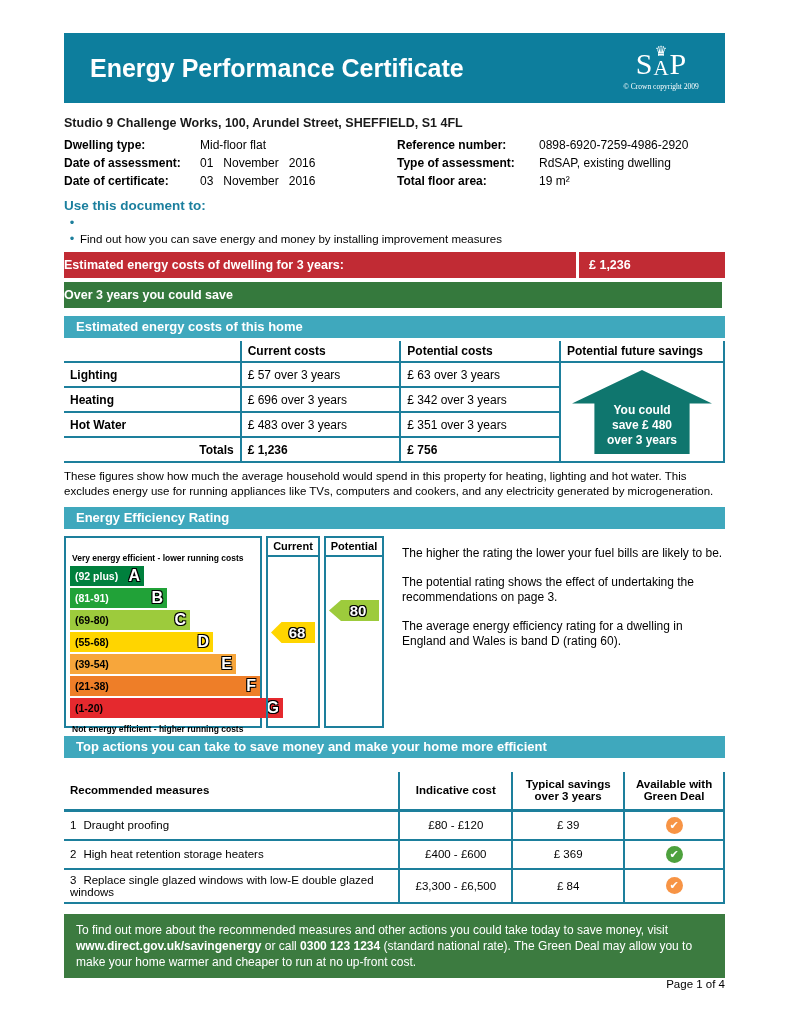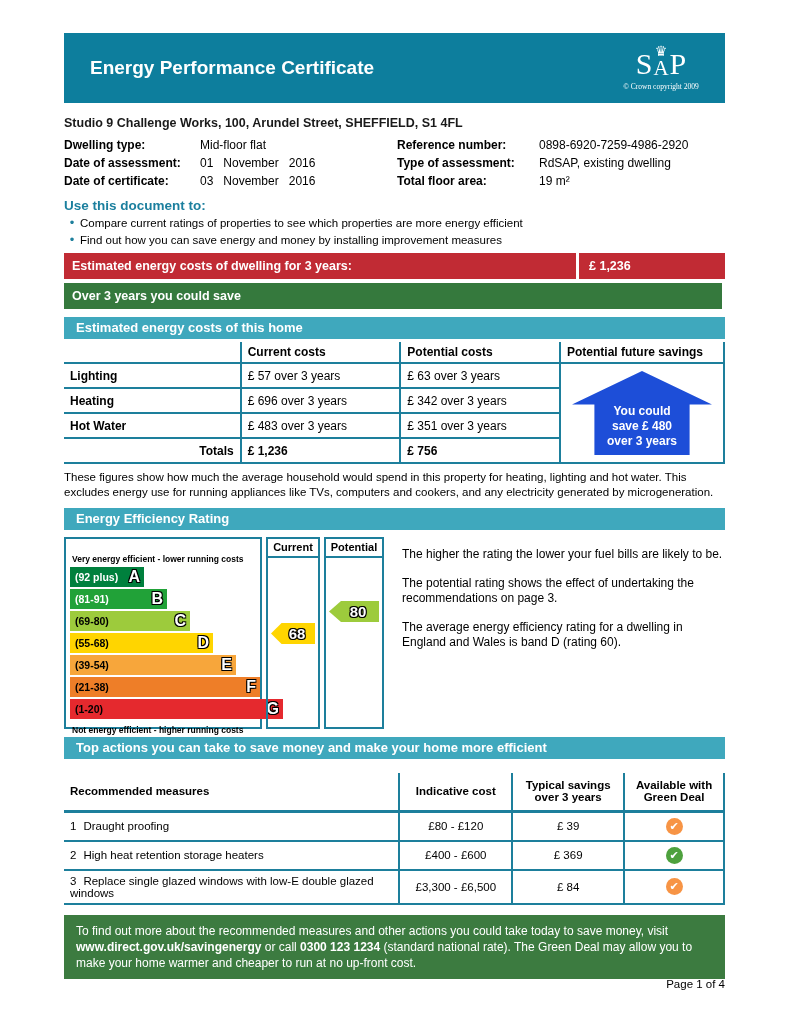--- a/index.html
+++ b/index.html
@@ -3,21 +3,21 @@
 <meta charset="utf-8">
 <style>
   * { margin:0; padding:0; box-sizing:border-box; }
   html,body { background:#fff; }
   body { width:791px; height:1024px; font-family:"Liberation Sans", sans-serif; color:#000; }
   .page { position:relative; width:791px; height:1024px; background:#fff; overflow:hidden; }
   .content { position:absolute; left:64px; top:33px; width:661px; }
 
   
   .epc-header { height:70px; background:#0d7e9d; display:flex; align-items:center; justify-content:space-between; }
-  .epc-title { color:#fff; font-weight:bold; font-size:19px; padding-left:26px; }
+  .epc-title { color:#fff; font-weight:bold; font-size:25px; padding-left:26px; }
   .sap-logo { width:118px; text-align:center; color:#fff; padding-right:10px; }
   .sap-letters { display:flex; align-items:flex-end; justify-content:center; font-family:"Liberation Serif", serif; line-height:1; }
   .sap-s,.sap-p { font-size:30px; }
   .sap-a-wrap { display:inline-flex; flex-direction:column; align-items:center; margin:0 1px; }
   .sap-crown { font-size:14px; line-height:12px; }
   .sap-a { font-size:21px; line-height:1; }
   .sap-copy { font-size:7.5px; margin-top:3px; font-family:"Liberation Serif", serif; }
 
   .address { margin-top:13px; font-weight:bold; font-size:12.5px; color:#1a1a1a; }
 
@@ -33,41 +33,41 @@
 
   .use-doc { margin-top:8px; color:#1b7f9e; font-weight:bold; font-size:13.5px; }
   .bullet { display:flex; margin-top:4px; font-size:11.5px; line-height:13px; }
   .bullet .dot { color:#1d7f9c; width:16px; text-align:center; font-size:13px; line-height:12px; }
 
   
   .banner { margin-top:6px; display:flex; height:26px; color:#fff; font-weight:bold; font-size:12.5px; }
   .banner.red  > div { background:#c12b34; }
   .banner.green{ margin-top:4px; }
   .banner.green > div { background:#35793d; }
-  .banner .blabel { flex:1; display:flex; align-items:center; padding-left:8px; }
+  .banner .blabel { flex:1; display:flex; align-items:center; padding-left:0; }
   .banner .bgap { width:3px; background:#fff !important; }
   .banner .bvalue { width:146px; display:flex; align-items:center; padding-left:10px; }
 
   .section-banner { margin-top:8px; height:22px; background:#3fa8bd; color:#fff; font-weight:bold; font-size:13px; line-height:22px; padding-left:12px; }
 
   
   table { border-collapse:collapse; width:661px; margin-top:3px; }
   .costs td, .costs th { font-size:12px; padding:3px 6px; vertical-align:middle; }
   .costs .vsep { border-left:2px solid #1d7f9c; }
   .costs .vend { border-right:2px solid #1d7f9c; }
   .costs tr.hline > td, .costs tr.hline > th { border-bottom:2px solid #1d7f9c; }
   .costs th { text-align:left; font-weight:bold; }
   .costs .c1 { width:177px; }
   .costs .c2 { width:160px; }
   .costs .c3 { width:160px; }
   .costs .c4 { width:164px; }
   .costs .totals-label { text-align:right; font-weight:bold; }
   .costs .bold { font-weight:bold; }
   .savings-cell { text-align:center; }
-  .house-arrow { width:140px; height:84px; margin:4px auto; background:#1d4ed8;
+  .house-arrow { width:140px; height:84px; margin:4px auto; background:#0f766e;
     clip-path:polygon(50% 0%, 100% 40%, 84% 40%, 84% 100%, 16% 100%, 16% 40%, 0% 40%);
     display:flex; flex-direction:column; align-items:center; justify-content:flex-end;
     color:#fff; font-weight:bold; font-size:12px; line-height:15px; padding-bottom:6px; }
 
   .note { margin-top:6px; font-size:11.5px; line-height:15px; width:655px; }
 
   
   .chart-row { margin-top:7px; display:flex; height:192px; }
   .bands-box { width:198px; border:2px solid #1d7f9c; padding:13px 4px; }
   .scale-label { font-weight:bold; font-size:8.5px; padding:2px 0 3px 2px; }
@@ -161,21 +161,20 @@
         <div class="drow">
             <span class="dlabel">Total floor area:</span>
             <span class="dvalue">19 m²</span>
           </div>
       </div>
     </div>
 
     <div class="use-doc">Use this document to:</div>
     <div class="bullet">
       <span class="dot">•</span>
-      <span>Compare current ratings of properties to see which properties are more energy efficient</span>
     </div>
     <div class="bullet">
       <span class="dot">•</span>
       <span>Find out how you can save energy and money by installing improvement measures</span>
     </div>
 
     <div class="banner red">
       <div class="blabel">Estimated energy costs of dwelling for 3 years:</div>
       <div class="bgap"></div>
       <div class="bvalue">£ 1,236</div>

